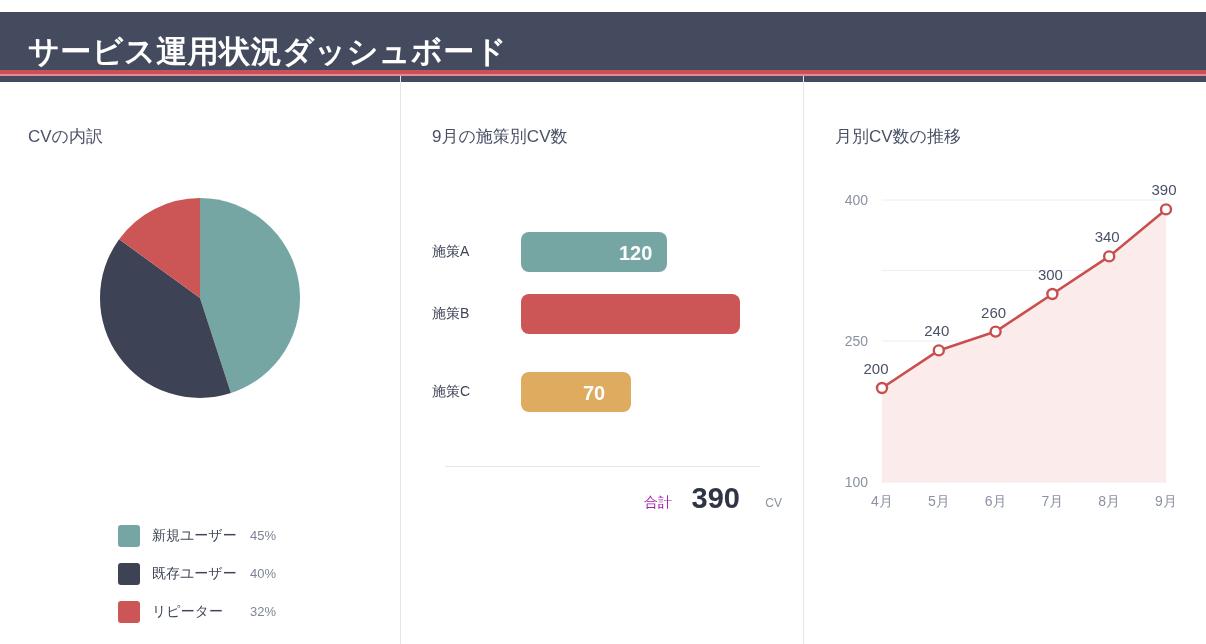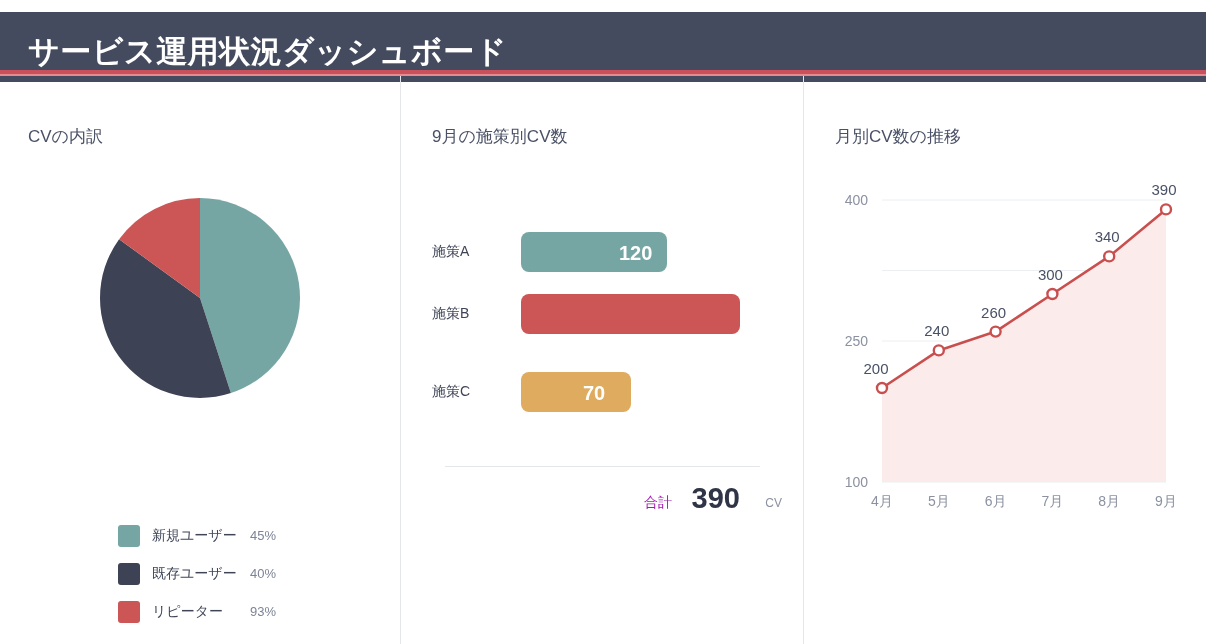--- a/index.html
+++ b/index.html
@@ -269,21 +269,21 @@
         <span class="legend-value">45%</span>
       </div>
       <div class="legend-row">
         <span class="legend-swatch" style="background:#3d4254"></span>
         <span class="legend-label">既存ユーザー</span>
         <span class="legend-value">40%</span>
       </div>
       <div class="legend-row">
         <span class="legend-swatch" style="background:#cc5555"></span>
         <span class="legend-label">リピーター</span>
-        <span class="legend-value">93%</span>
+        <span class="legend-value">32%</span>
       </div>
     </div>
   </div>
 
   <div class="panel" id="panel-bar">
     <div class="panel-title">9月の施策別CV数</div>
 
     <div class="bar-row" style="top:156px; width:402px;">
       <span class="bar-label">施策A</span>
       <span class="bar-track" style="width:250px;">

